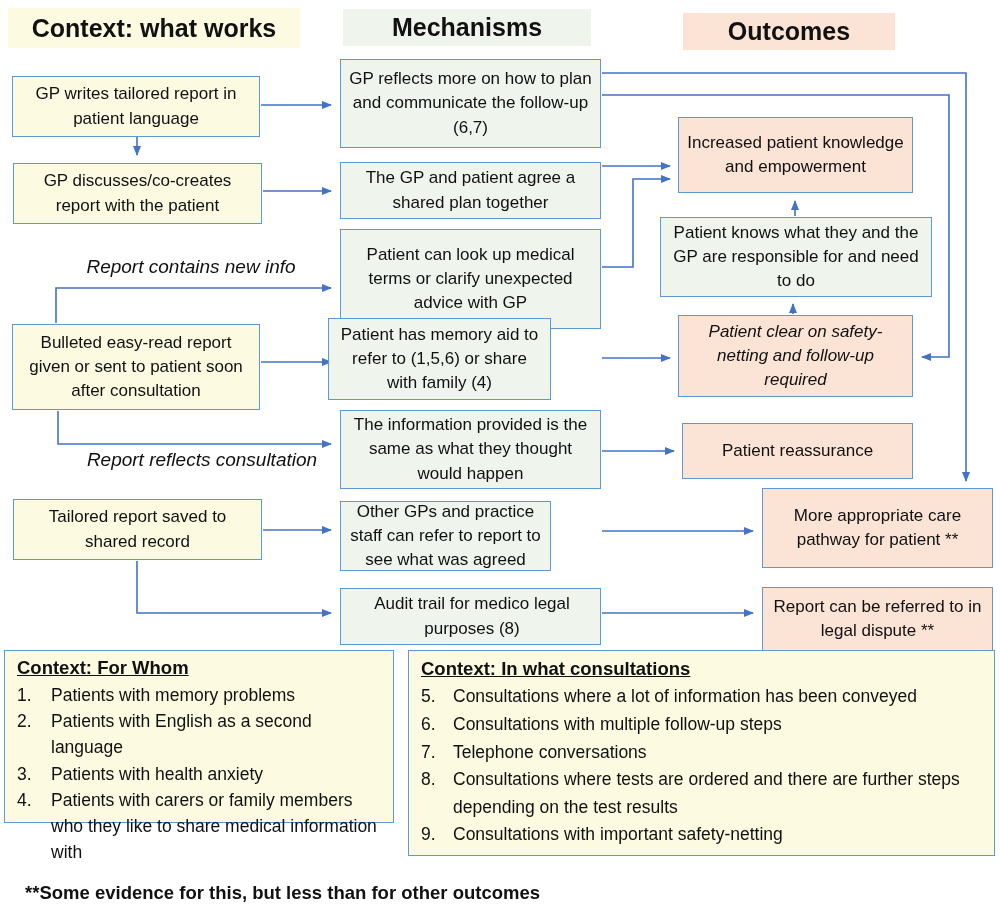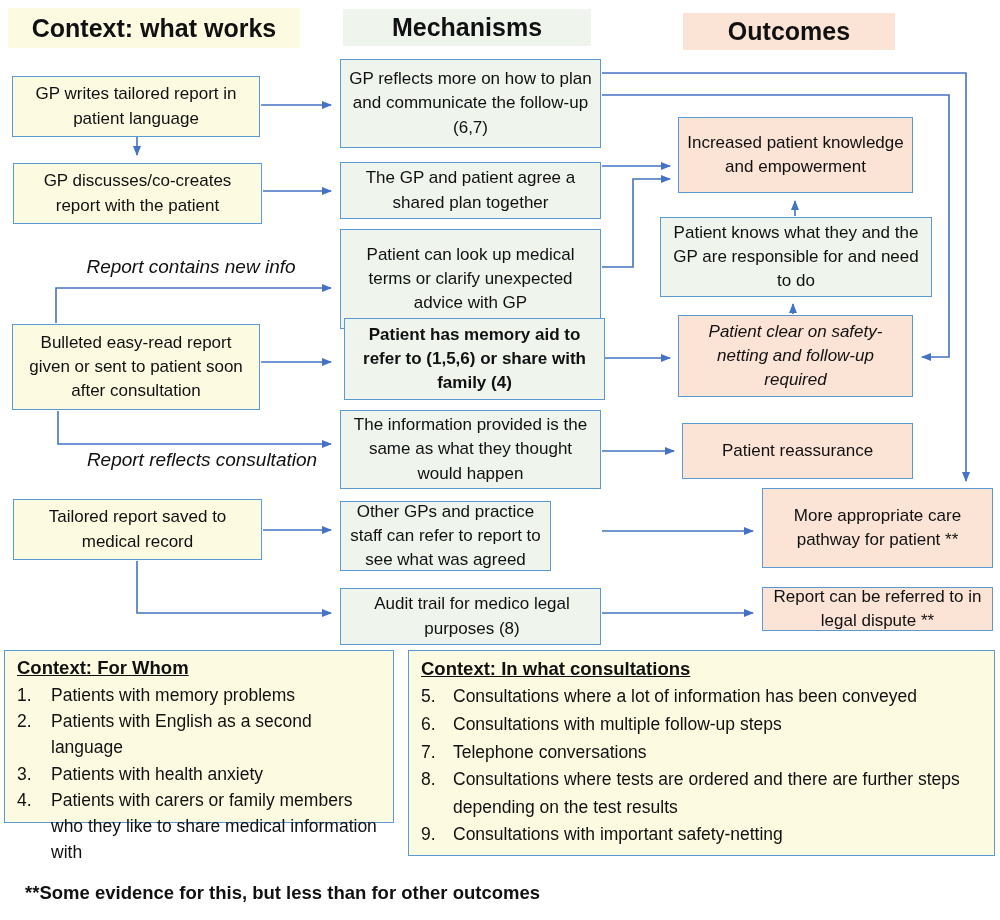--- a/index.html
+++ b/index.html
@@ -69,39 +69,39 @@
     </g>
   </svg>
 
   <div class="hdr ctx" style="left:8px;   top:8px;  width:292px; height:40px;">Context: what works</div>
   <div class="hdr mech" style="left:343px; top:9px;  width:248px; height:37px;">Mechanisms</div>
   <div class="hdr out" style="left:683px; top:13px; width:212px; height:37px;">Outcomes</div>
 
   <div class="box ctx" style="left:12px; top:76px;  width:248px; height:61px;">GP writes tailored report in patient language</div>
   <div class="box ctx" style="left:13px; top:163px; width:249px; height:61px;">GP discusses/co-creates report with the patient</div>
   <div class="box ctx" style="left:12px; top:324px; width:248px; height:86px;">Bulleted easy-read report given or sent to patient soon after consultation</div>
-  <div class="box ctx" style="left:13px; top:499px; width:249px; height:61px;">Tailored report saved to medical record</div>
+  <div class="box ctx" style="left:13px; top:499px; width:249px; height:61px;">Tailored report saved to shared record</div>
 
   <div class="flow-label" style="left:62px; top:256px; width:258px;">Report contains new info</div>
   <div class="flow-label" style="left:68px; top:449px; width:268px;">Report reflects consultation</div>
 
   <div class="box mech" style="left:340px; top:59px;  width:261px; height:89px;">GP reflects more on how to plan and communicate the follow-up (6,7)</div>
   <div class="box mech" style="left:340px; top:162px; width:261px; height:57px;">The GP and patient agree a shared plan together</div>
   <div class="box mech" style="left:340px; top:229px; width:261px; height:100px;">Patient can look up medical terms or clarify unexpected advice with GP</div>
-  <div class="box mech" style="left:344px; top:318px; width:261px; height:82px;font-weight:bold;">Patient has memory aid to refer to (1,5,6) or share with family (4)</div>
+  <div class="box mech" style="left:328px; top:318px; width:223px; height:82px;">Patient has memory aid to refer to (1,5,6) or share with family (4)</div>
   <div class="box mech" style="left:340px; top:410px; width:261px; height:79px;">The information provided is the same as what they thought would happen</div>
   <div class="box mech" style="left:340px; top:501px; width:211px; height:70px;">Other GPs and practice staff can refer to report to see what was agreed</div>
   <div class="box mech" style="left:340px; top:588px; width:261px; height:57px;padding-left:11px;">Audit trail for medico legal purposes (8)</div>
 
   <div class="box out" style="left:678px; top:117px; width:235px; height:76px;">Increased patient knowledge and empowerment</div>
   <div class="box mech" style="left:660px; top:217px; width:272px; height:80px;">Patient knows what they and the GP are responsible for and need to do</div>
   <div class="box out" style="left:678px; top:315px; width:235px; height:82px;font-style:italic;">Patient clear on safety-netting and follow-up required</div>
   <div class="box out" style="left:682px; top:423px; width:231px; height:56px;">Patient reassurance</div>
   <div class="box out" style="left:762px; top:488px; width:231px; height:80px;">More appropriate care pathway for patient **</div>
-  <div class="box out" style="left:762px; top:587px; width:231px; height:44px;text-align:center;">Report can be referred to in legal dispute **</div>
+  <div class="box out" style="left:762px; top:587px; width:231px; height:64px;text-align:center;">Report can be referred to in legal dispute **</div>
 
   <div class="panel" id="panel-for-whom" style="left:4px; top:650px; width:390px; height:173px;">
     <div class="panel-title">Context: For Whom</div>
     <div class="pitem">
       <span class="num">1.</span>
       <span class="txt">Patients with memory problems</span>
     </div>
     <div class="pitem">
       <span class="num">2.</span>
       <span class="txt">Patients with English as a second language</span>

